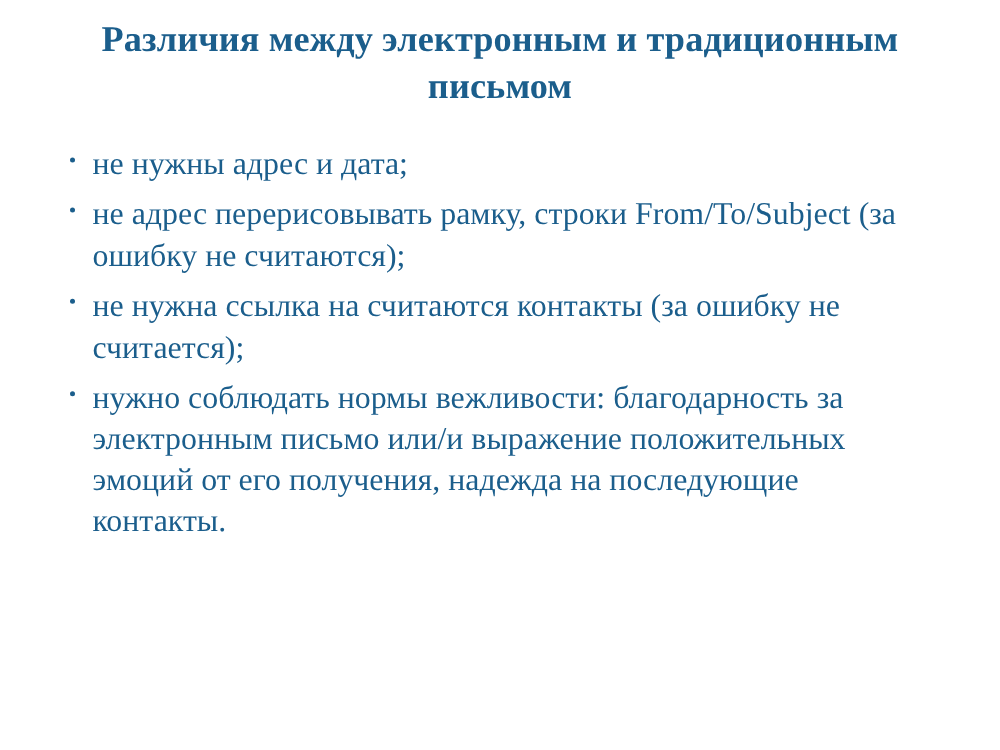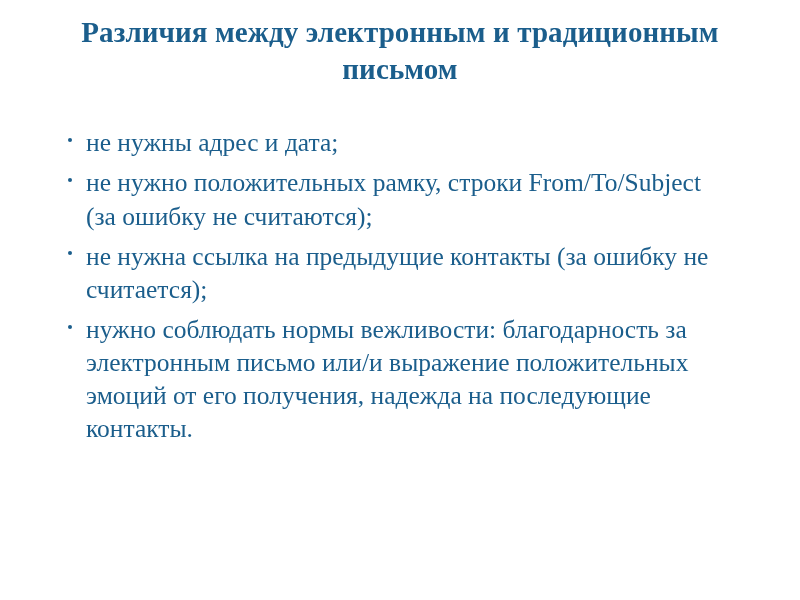--- a/index.html
+++ b/index.html
@@ -26,21 +26,21 @@
     text-align: center;
     font-family: "Liberation Serif", serif;
     font-weight: bold;
     font-size: 29px;
     line-height: 1.28;
     color: #1b5e8c;
     letter-spacing: 0.1px;
   }
   .bullet-list {
     list-style: none;
-    margin: 12px;
+    margin: 0;
     padding: 26px 62px 0 52px;
   }
   .bullet-item {
     position: relative;
     margin: 0 0 7px 0;
     padding-left: 22px;
     font-size: 25.5px;
     line-height: 1.30;
     color: #1b5e8c;
     font-family: "Liberation Serif", serif;
@@ -69,25 +69,25 @@
 
   <h1 class="slide-title">Различия между электронным и традиционным письмом</h1>
 
   <ul class="bullet-list">
     <li class="bullet-item">
       <span class="dot"></span>
       <span class="bullet-text">не нужны адрес и дата;</span>
     </li>
     <li class="bullet-item">
       <span class="dot"></span>
-      <span class="bullet-text">не нужно положительных рамку, строки From/To/Subject (за ошибку не считаются);</span>
+      <span class="bullet-text">не адрес перерисовывать рамку, строки From/To/Subject (за ошибку не считаются);</span>
     </li>
     <li class="bullet-item">
       <span class="dot"></span>
-      <span class="bullet-text">не нужна ссылка на предыдущие контакты (за ошибку не считается);</span>
+      <span class="bullet-text">не нужна ссылка на считаются контакты (за ошибку не считается);</span>
     </li>
     <li class="bullet-item no-dot-offset">
       <span class="dot"></span>
       <span class="bullet-text"> нужно соблюдать нормы вежливости: благодарность за электронным письмо или/и выражение положительных эмоций от его получения, надежда на последующие контакты.</span>
     </li>
   </ul>
 
 </div>
 
 </body></html>

